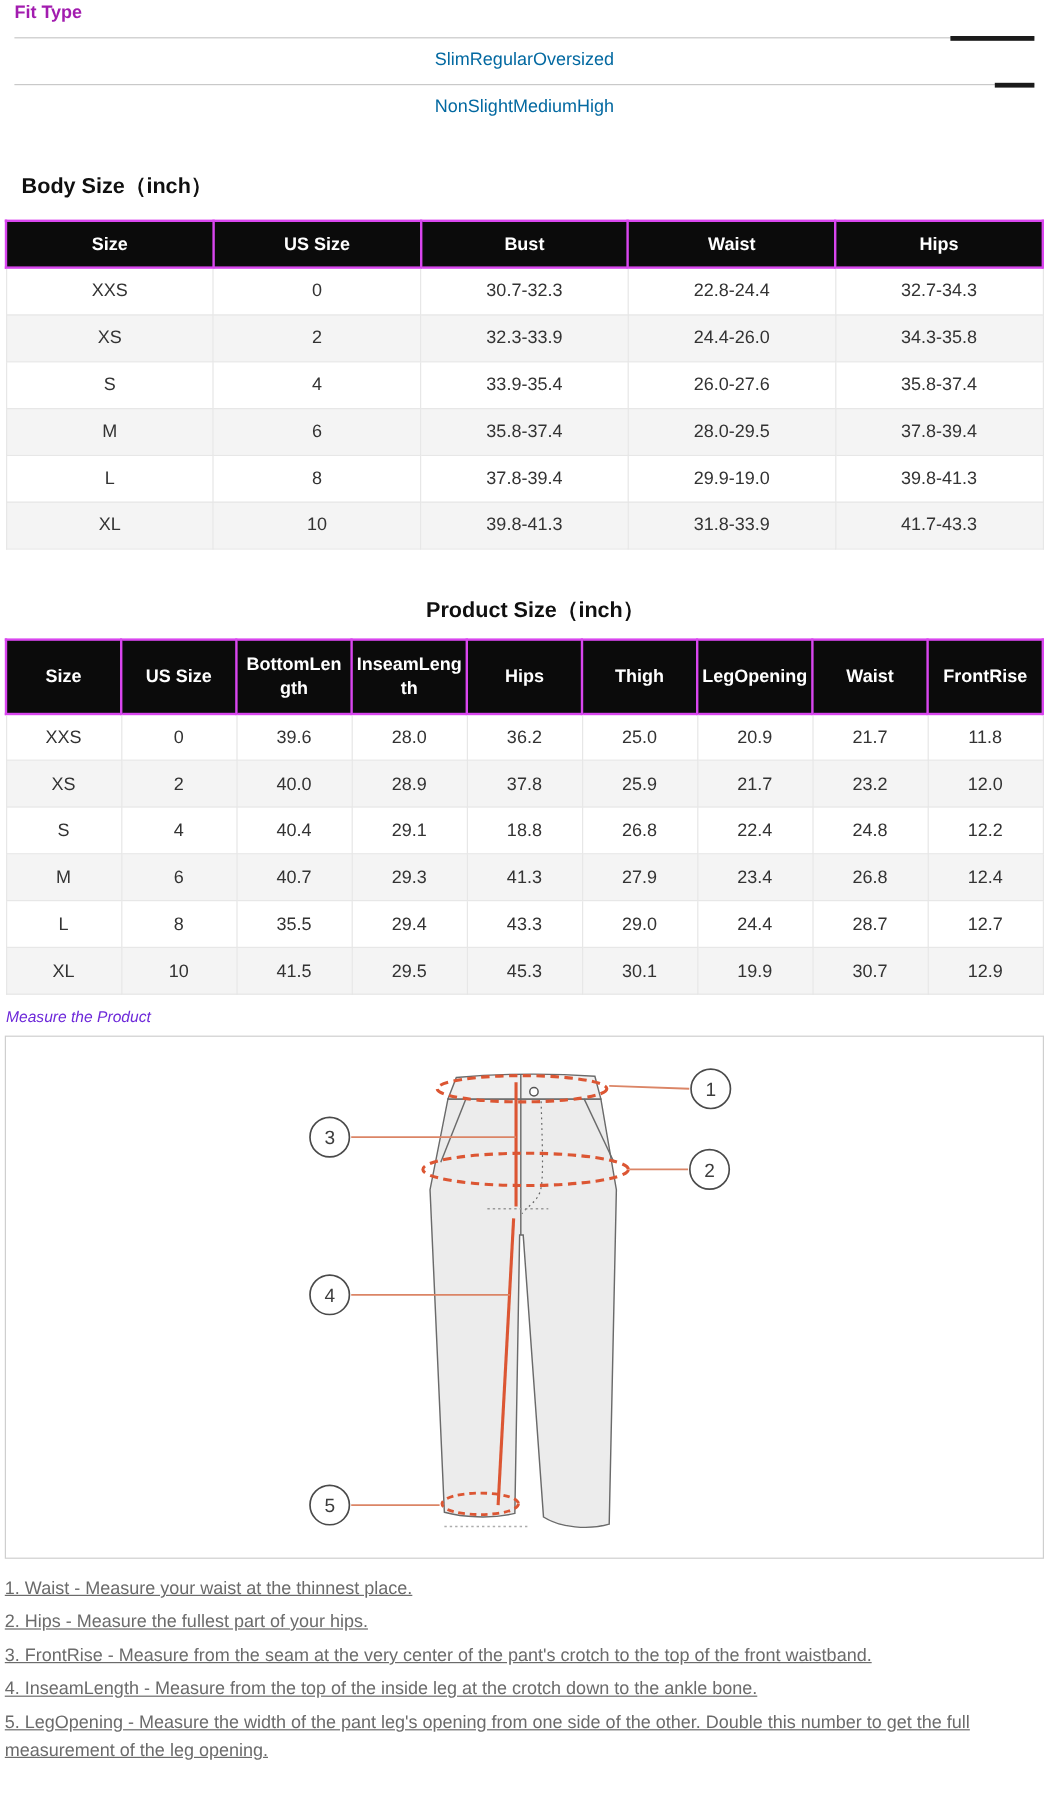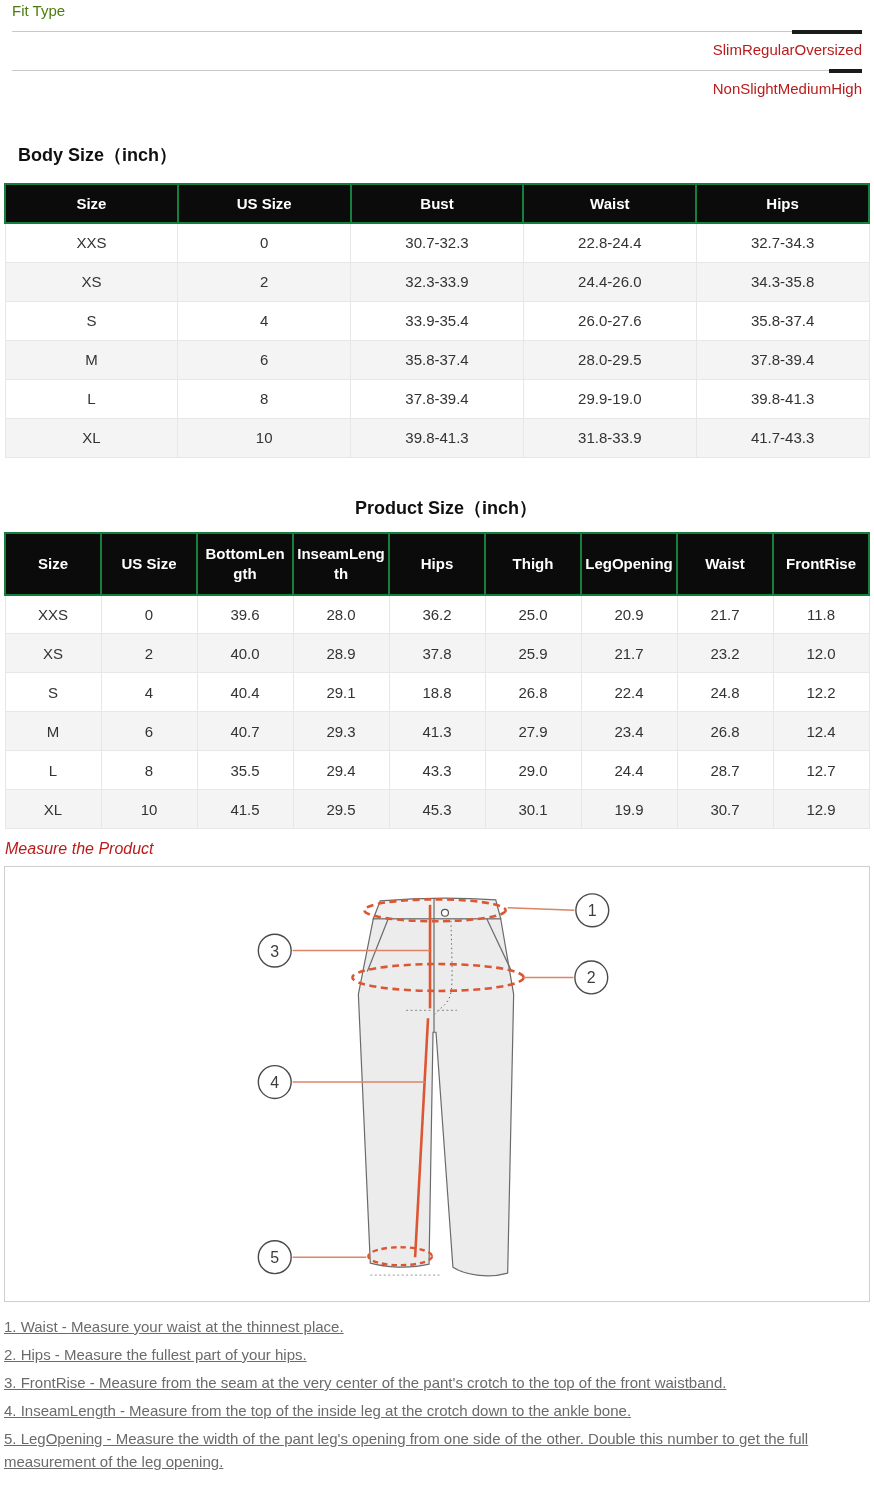--- a/index.html
+++ b/index.html
@@ -5,43 +5,43 @@
   * { margin:0; padding:0; box-sizing:border-box; }
   html,body { background:#fff; }
   body {
     width:874px; height:1500px; overflow:hidden;
     font-family:"Liberation Sans", sans-serif;
     color:#333;
   }
 
   
   .sliders { padding:2px 12px 0 12px; }
-  .slider-label { font-size:15px; color:#4d7c0f; }
+  .slider-label { font-size:15px; color:#a21caf;font-weight:bold; }
   .slider-label.second { margin-top:21px; }
   .track { position:relative; height:4px; margin-top:11px; }
   .track-line { position:absolute; left:0; right:0; top:1px; height:1px; background:#c9c9c9; }
   .indicator { position:absolute; right:0; top:0; height:4px; background:#1b1b1b; }
   .indicator.fit { width:70px; }
   .indicator.stretch { width:33px; }
-  .scale-labels { display:flex; justify-content:flex-end; margin-top:7px; font-size:15px; color:#b91c1c; }
+  .scale-labels { display:flex; justify-content:center; margin-top:7px; font-size:15px; color:#0369a1; }
 
   
   .section-title { margin:46px 0 0 18px; font-size:18px; font-weight:bold; color:#101010; }
   .section-title.product { margin-top:38px;text-align:center; }
 
   
   table { width:866px; margin:16px 4px 0 4px; border-collapse:collapse; table-layout:fixed; text-align:center; }
   table.product { margin-top:12px; }
-  th { background:#0b0b0b; color:#fff; font-weight:bold; font-size:15px; border:2px solid #15803d; height:39px; padding:0 3px; }
+  th { background:#0b0b0b; color:#fff; font-weight:bold; font-size:15px; border:2px solid #d946ef; height:39px; padding:0 3px; }
   table.product th { height:62px; line-height:20px; word-break:break-all; }
   td { border:1px solid #e7e7e7; height:39px; font-size:15px; color:#333; background:#fff; }
   tbody tr:nth-child(even) td { background:#f4f4f4; }
 
   
-  .measure-title { margin:11px 0 0 5px; font-size:16px; font-style:italic; color:#b91c1c; }
+  .measure-title { margin:11px 0 0 5px; font-size:13px; font-style:italic; color:#6d28d9; }
   .diagram-box { margin:8px 4px 0 4px; width:866px; height:436px; border:1px solid #cfcfcf; }
   .diagram-box svg { display:block; width:100%; height:100%; }
   .callout-num { font-size:16px; fill:#3d3d3d; }
 
   
   .notes { margin:13px 4px 0 4px; list-style:none; font-size:15px; color:#6b6b6b; line-height:23px; }
   .notes li { margin-bottom:5px;text-decoration:underline; }
 </style>
 </head>
 <body>

